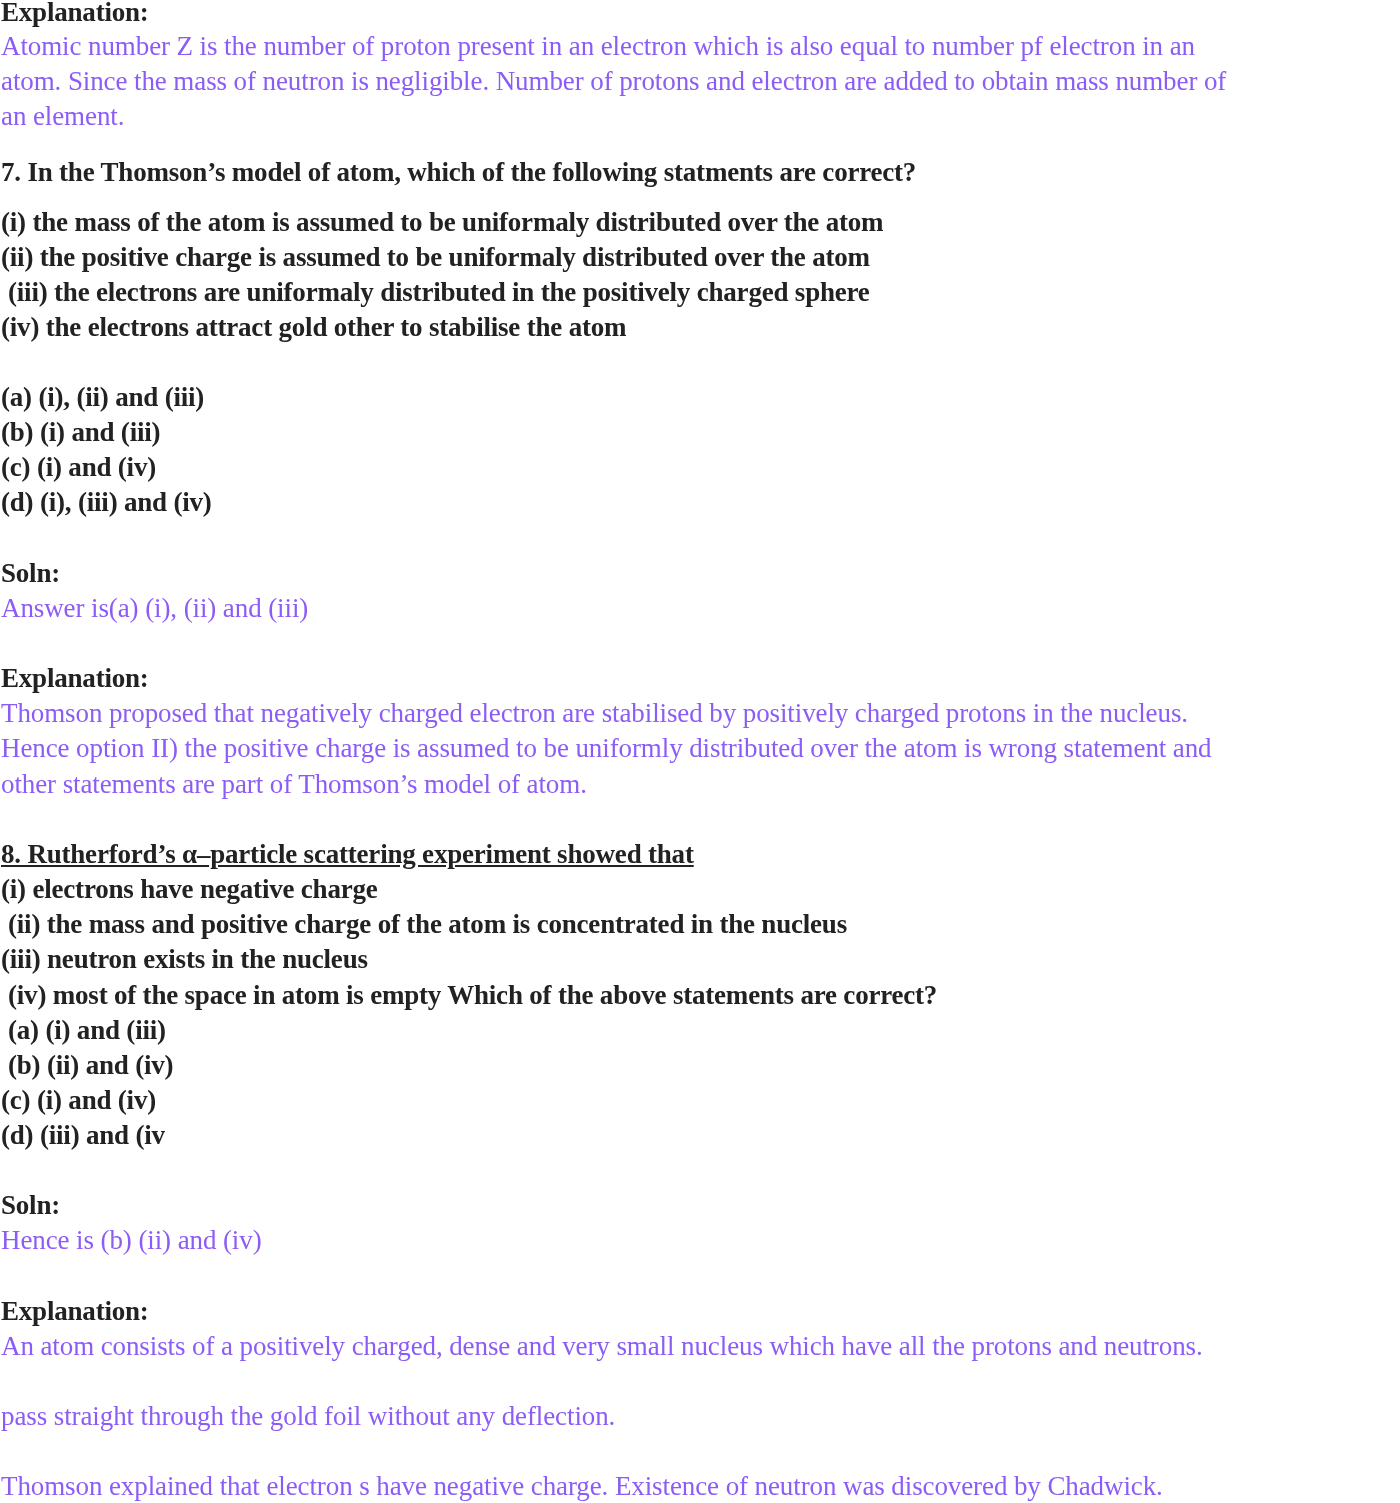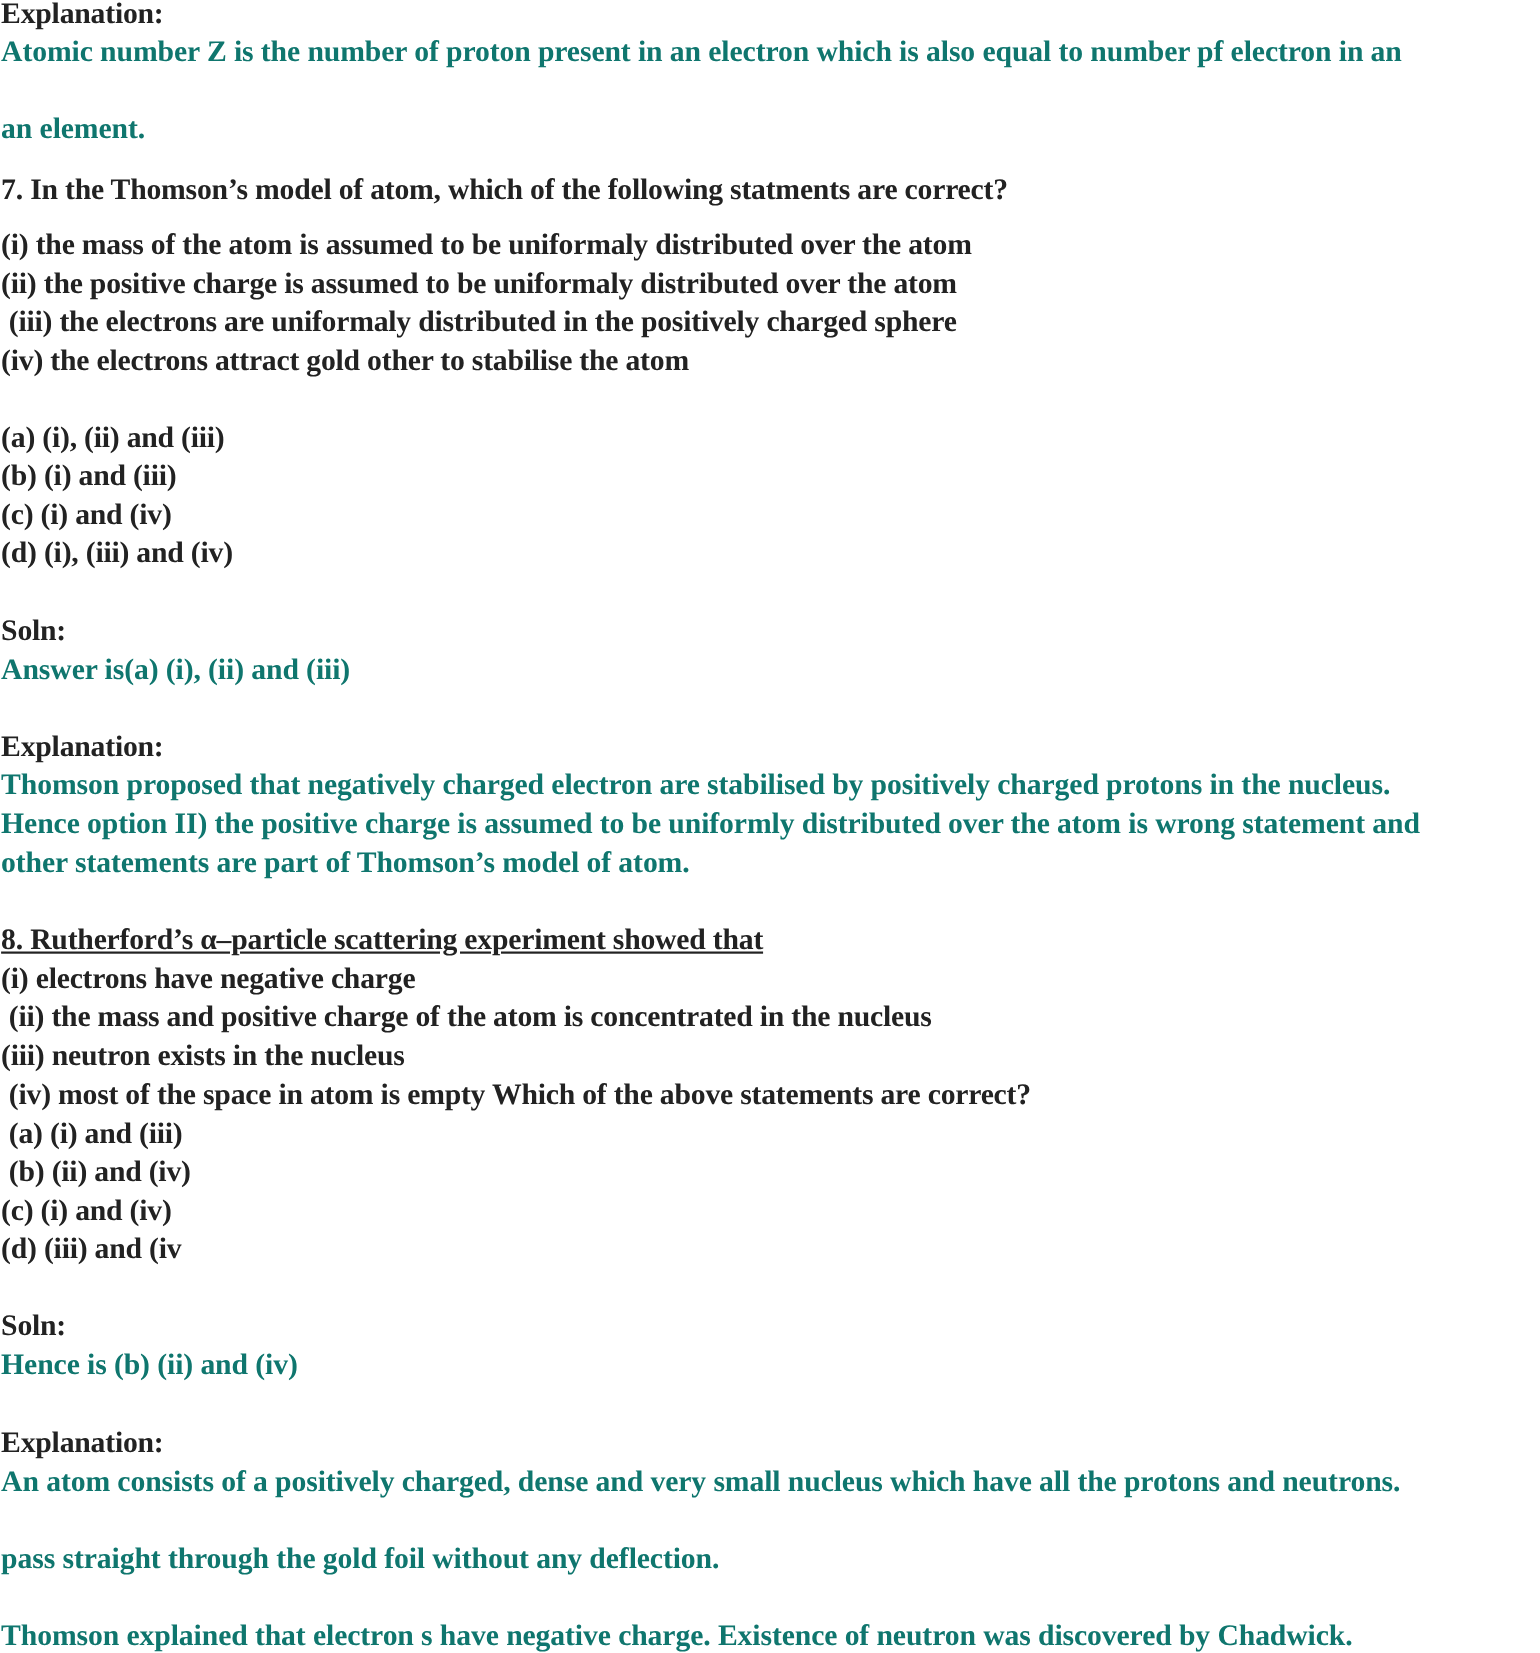--- a/index.html
+++ b/index.html
@@ -29,35 +29,36 @@
       font-size: 27px;
       line-height: 32px;
       height: 32px;
     }
     .bold {
       font-weight: bold;
       color: #222222;
       letter-spacing: -0.2px;
     }
     .regular {
-      font-weight: bold;
-      color: #0f766e;
+      font-weight: normal;
+      color: #8b5cf6;
       letter-spacing: -0.1px;
     }
     .indent {
       left: 8px;
     }
   </style>
 </head>
 <body>
 
 <div class="page">
 
   <div class="line bold" style="top:-4px;">Explanation:</div>
   <div class="line regular" style="top:30px;">Atomic number Z is the number of proton present in an electron which is also equal to number pf electron in an</div>
+  <div class="line regular" style="top:65px;">atom. Since the mass of neutron is negligible. Number of protons and electron are added to obtain mass number of</div>
   <div class="line regular" style="top:100px;">an element.</div>
 
   <div class="line bold" style="top:156px;">7. In the Thomson’s model of atom, which of the following statments are correct?</div>
   <div class="line bold" style="top:206px;">(i) the mass of the atom is assumed to be uniformaly distributed over the atom</div>
   <div class="line bold" style="top:241px;">(ii) the positive charge is assumed to be uniformaly distributed over the atom</div>
   <div class="line bold indent" style="top:276px;">(iii) the electrons are uniformaly distributed in the positively charged sphere</div>
   <div class="line bold" style="top:311px;">(iv) the electrons attract gold other to stabilise the atom</div>
 
   <div class="line bold" style="top:381px;">(a) (i), (ii) and (iii)</div>
   <div class="line bold" style="top:416px;">(b) (i) and (iii)</div>

